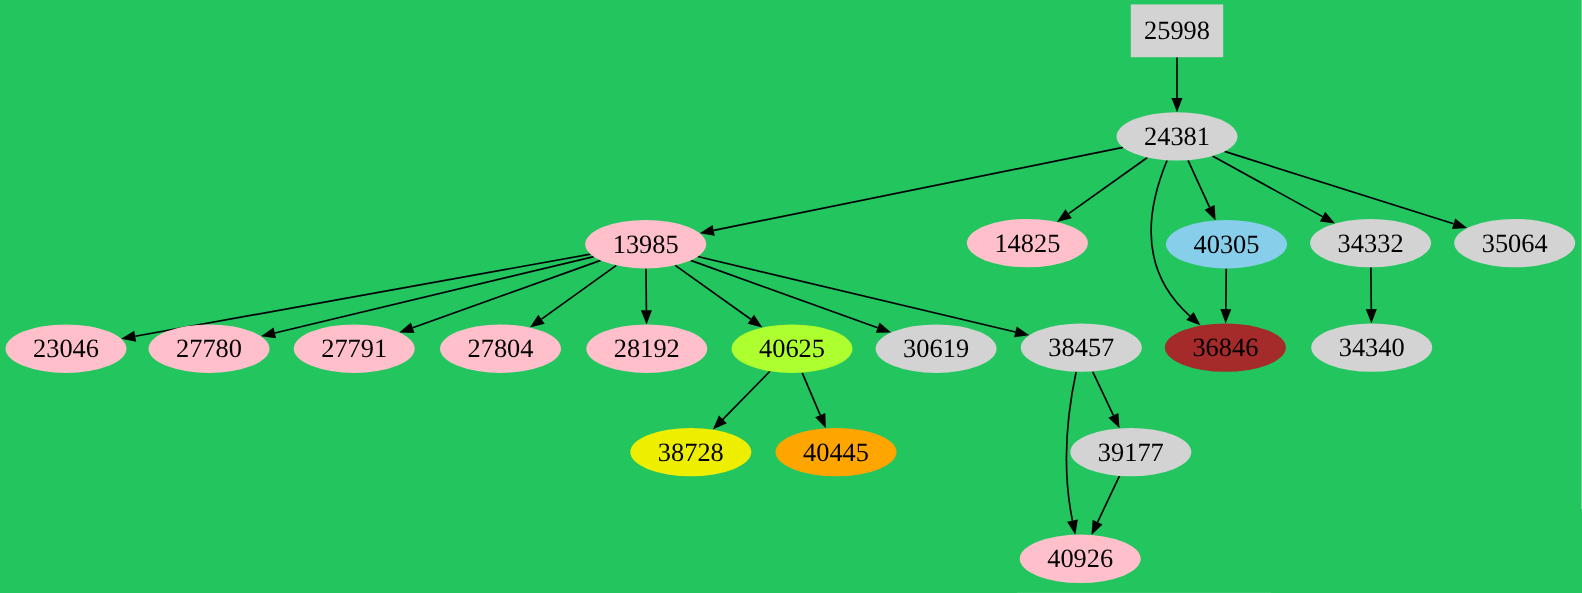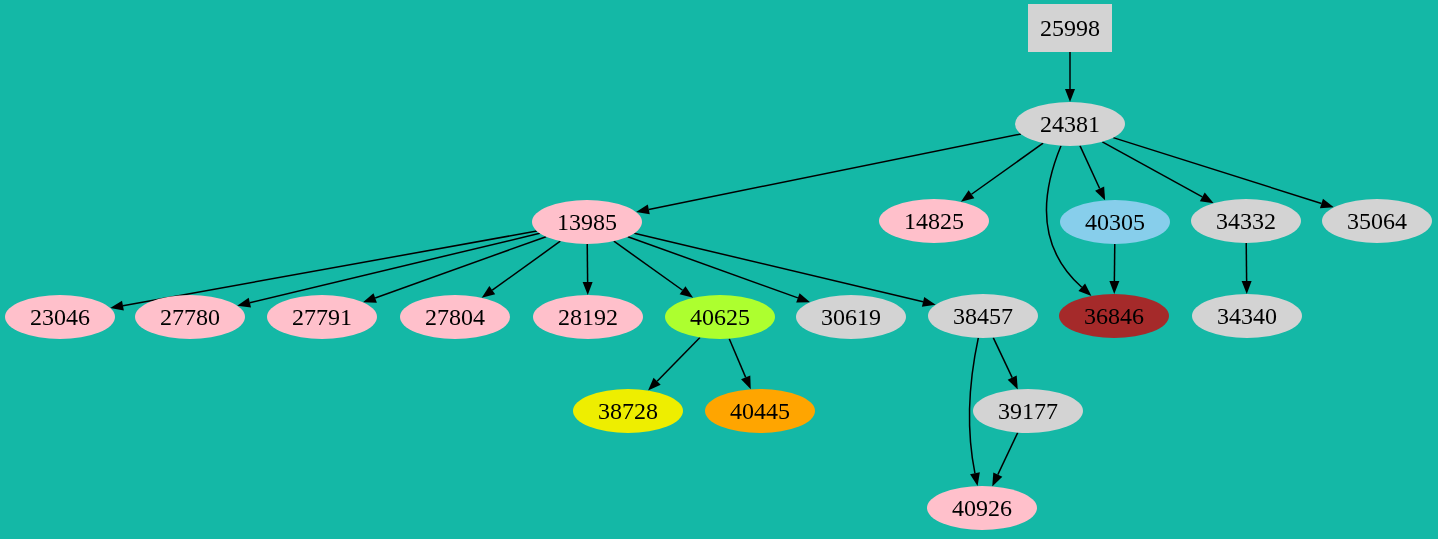--- a/index.html
+++ b/index.html
@@ -4,21 +4,21 @@
 <style>
   html, body {
     margin: 0;
     padding: 0;
     background: #ffffff;
   }
   .graph-wrap {
     width: 1438px;
     height: 539px;
     position: relative;
-    background: #14b8a6;
+    background: #22c55e;
     overflow: hidden;
   }
   svg {
     display: block;
   }
   svg text {
     font-family: "Liberation Serif", "DejaVu Serif", serif;
     user-select: none;
   }
 </style>

